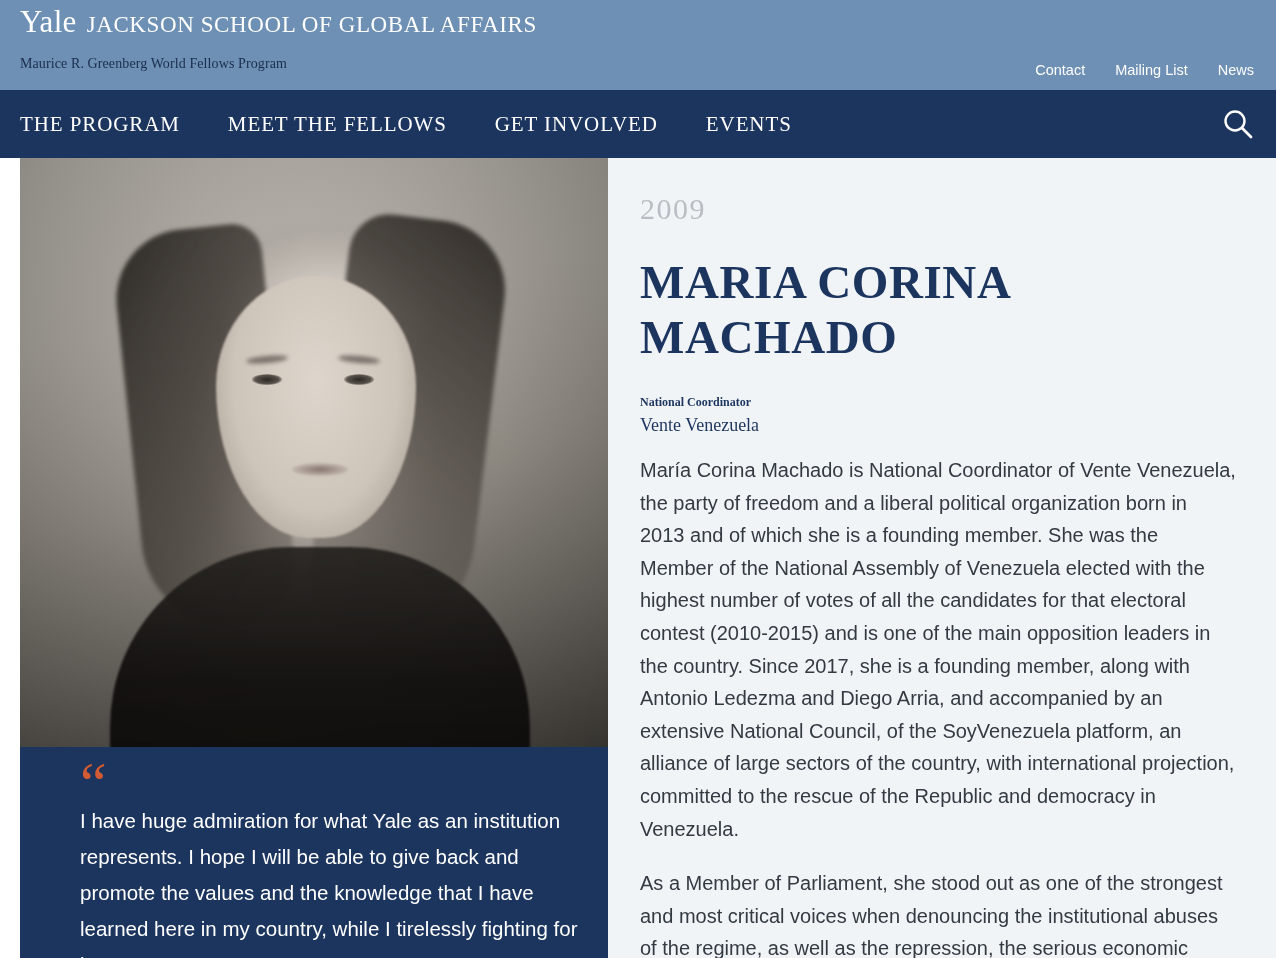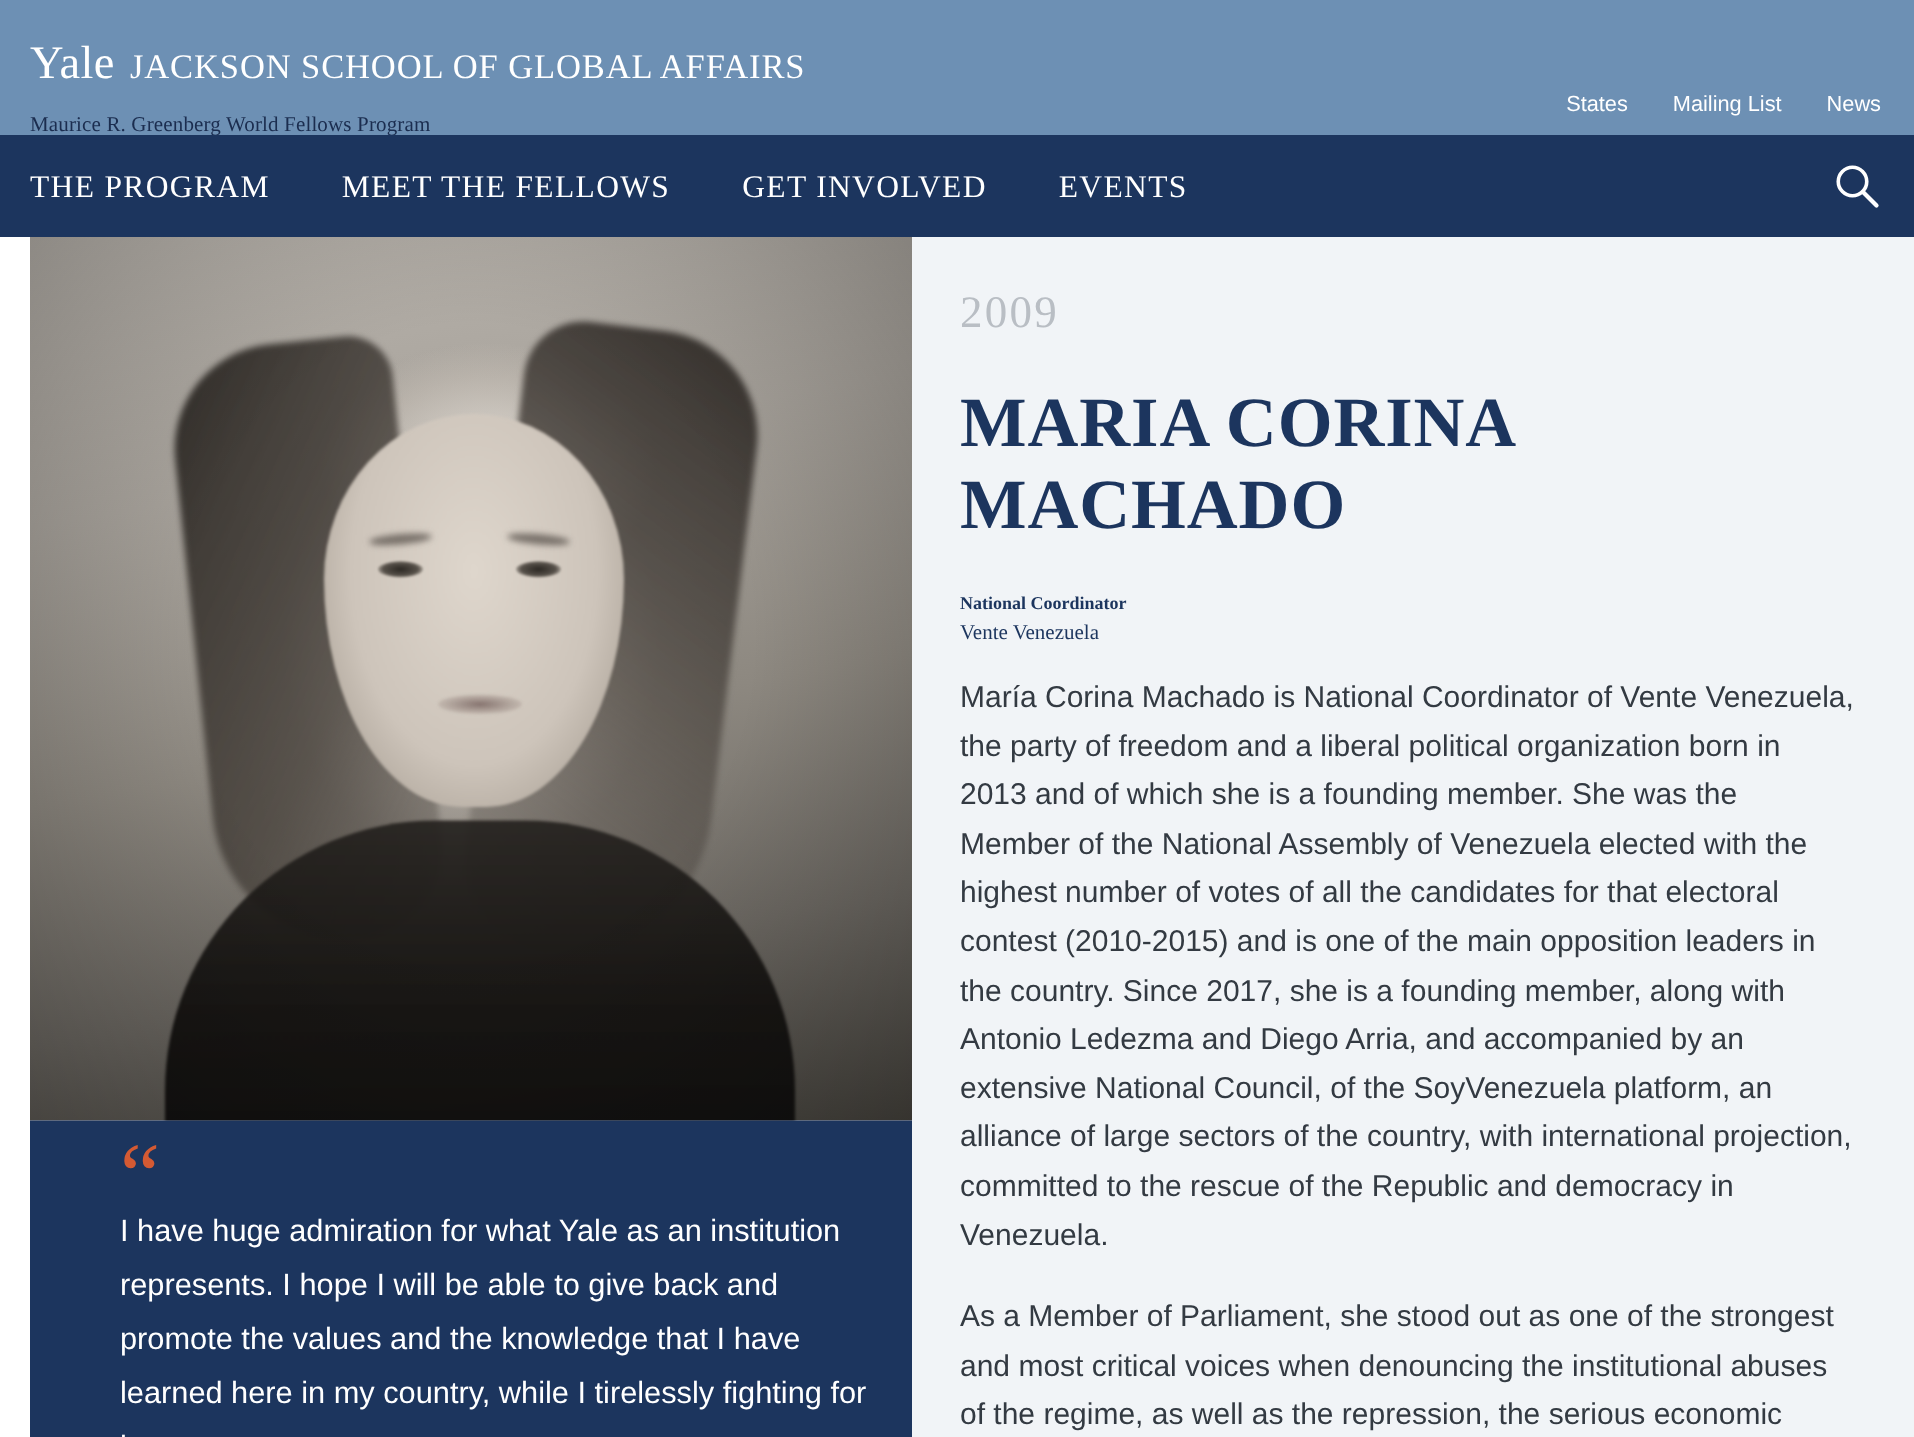--- a/index.html
+++ b/index.html
@@ -11,21 +11,21 @@
     overflow: hidden;
     background: #ffffff;
     font-family: "Liberation Sans", sans-serif;
   }
 
   
   .banner {
     background: #6d90b4;
     height: 90px;
     position: relative;
-    padding: 24px 0 0 20px;
+    padding: 4px 0 0 20px;
   }
   .brand-line {
     display: flex;
     align-items: baseline;
     gap: 10px;
     white-space: nowrap;
   }
   .brand-yale {
     font-family: "Liberation Serif", serif;
     font-size: 31px;
@@ -226,21 +226,21 @@
   }
   .fellow-title {
     font-family: "Liberation Serif", serif;
     font-size: 12px;
     color: #1c355e;
     margin-top: 24px;
     font-weight: bold;
   }
   .fellow-org {
     font-family: "Liberation Serif", serif;
-    font-size: 14px;
+    font-size: 18px;
     color: #1c355e;
     margin-top: 5px;
   }
   .bio-p {
     font-size: 20px;
     line-height: 1.63;
     color: #333a42;
     margin-top: 18px;
   }
   .bio-p + .bio-p { margin-top: 22px; }
@@ -260,21 +260,21 @@
 <body>
 
 <div class="banner">
   <div class="brand-line">
     <span class="brand-yale">Yale</span>
     <span class="brand-school">JACKSON SCHOOL OF GLOBAL AFFAIRS</span>
   </div>
   <div class="brand-sub">Maurice R. Greenberg World Fellows Program</div>
 
   <div class="utility-nav">
-    <a href="#">States</a>
+    <a href="#">Contact</a>
     <a href="#">Mailing List</a>
     <a href="#">News</a>
   </div>
 </div>
 
 <div class="mainnav">
   <div class="nav-item">THE PROGRAM</div>
   <div class="nav-item">MEET THE FELLOWS</div>
   <div class="nav-item">GET INVOLVED</div>
   <div class="nav-item">EVENTS</div>

